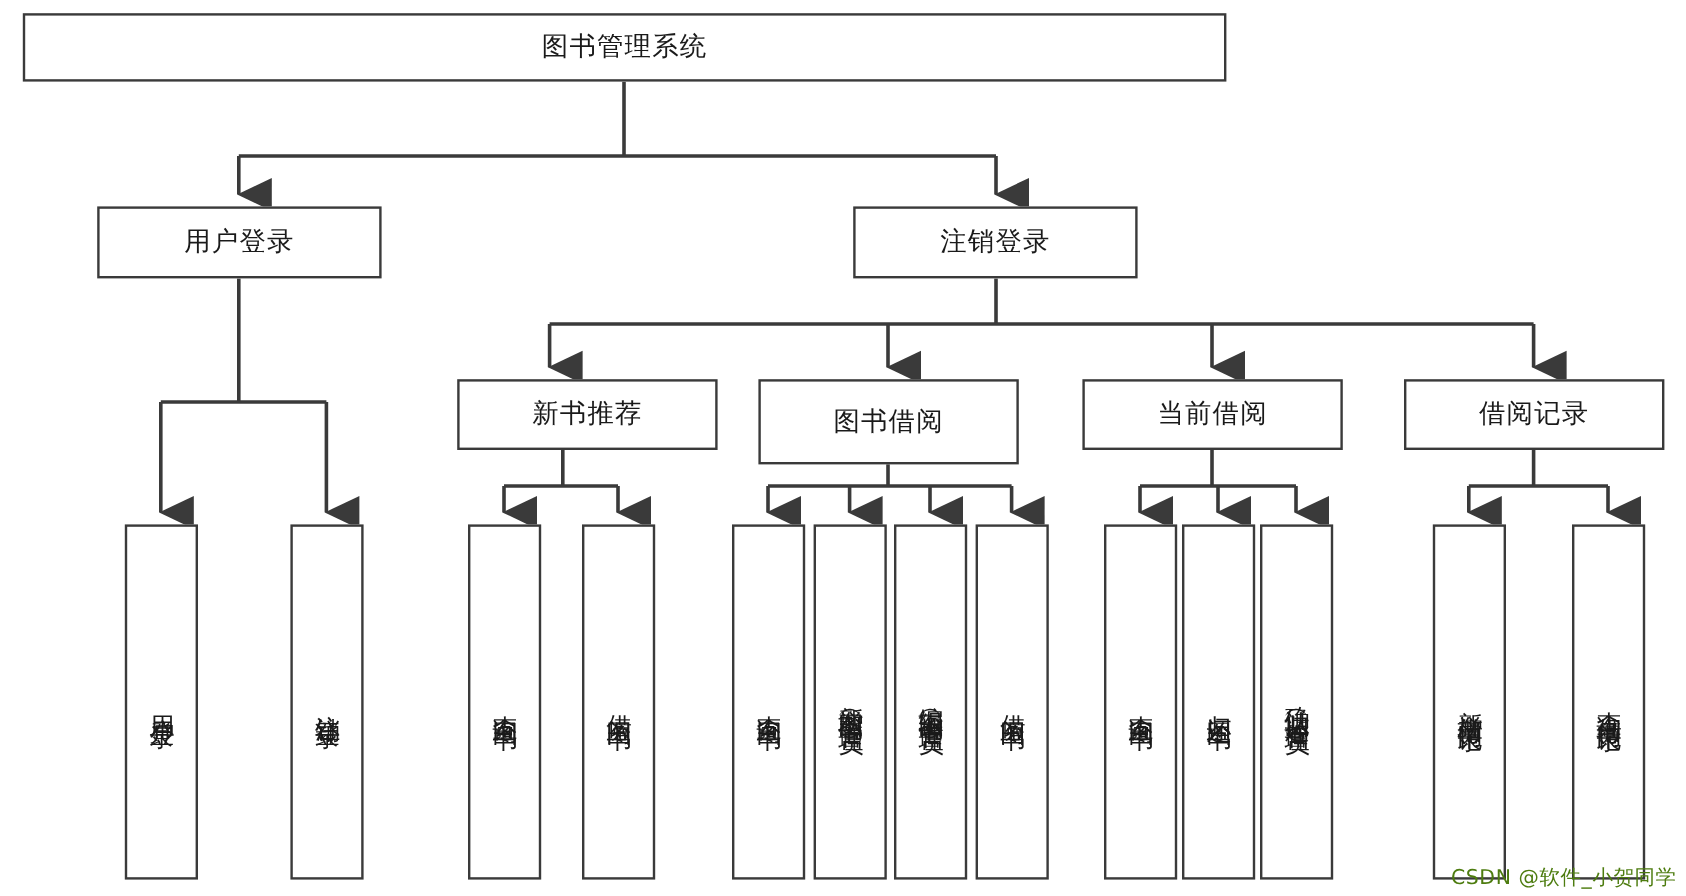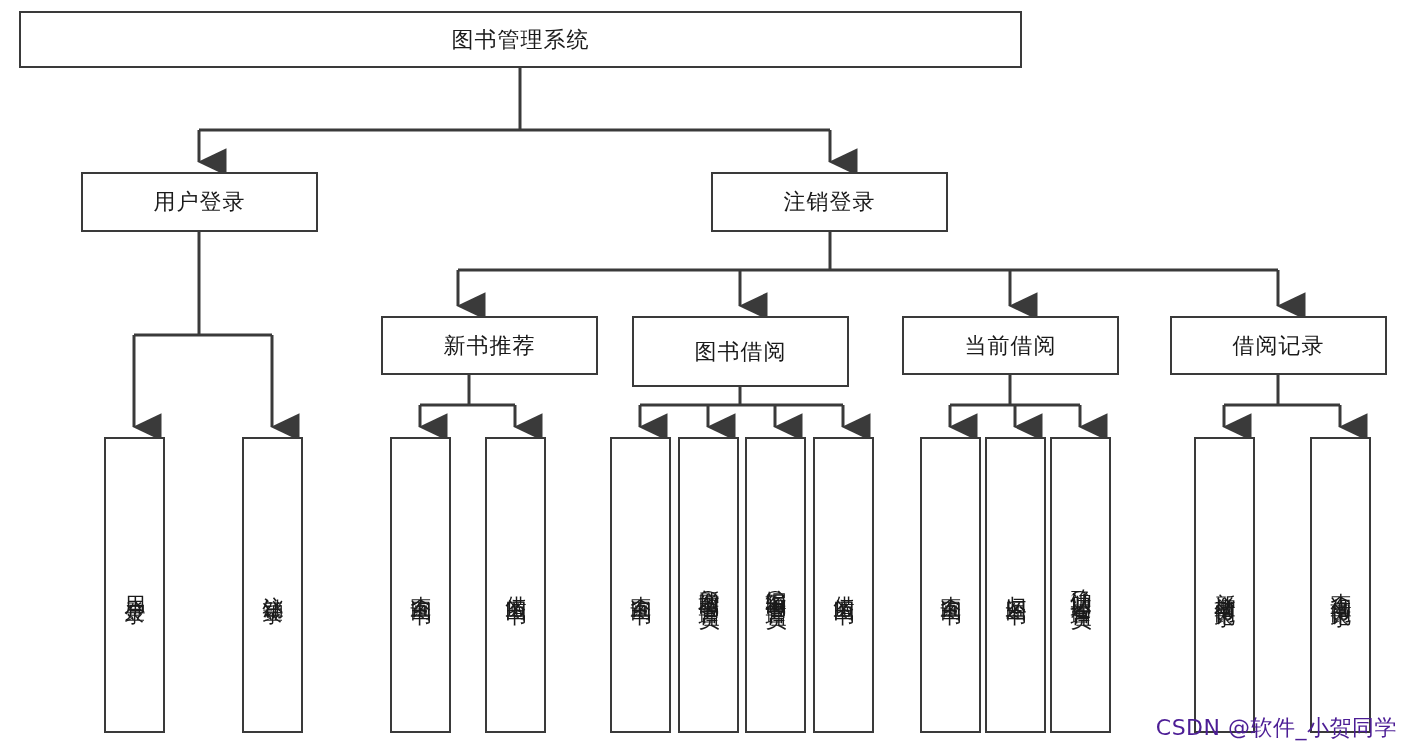--- a/index.html
+++ b/index.html
@@ -55,22 +55,22 @@
     writing-mode: vertical-rl;
     text-orientation: upright;
     font-size: 21px;
     letter-spacing: 3px;
     line-height: 1;
   }
   .watermark {
     position: absolute;
     right: 8px;
     bottom: 4px;
-    font-size: 22px;
-    color: #4c1d95;
+    font-size: 17px;
+    color: #4d7c0f;
     letter-spacing: 0.5px;
     white-space: nowrap;
   }
 </style>
 </head>
 <body>
 
 <div id="canvas">
 
   <svg class="edges" viewBox="0 0 1405 747" xmlns="http://www.w3.org/2000/svg">

